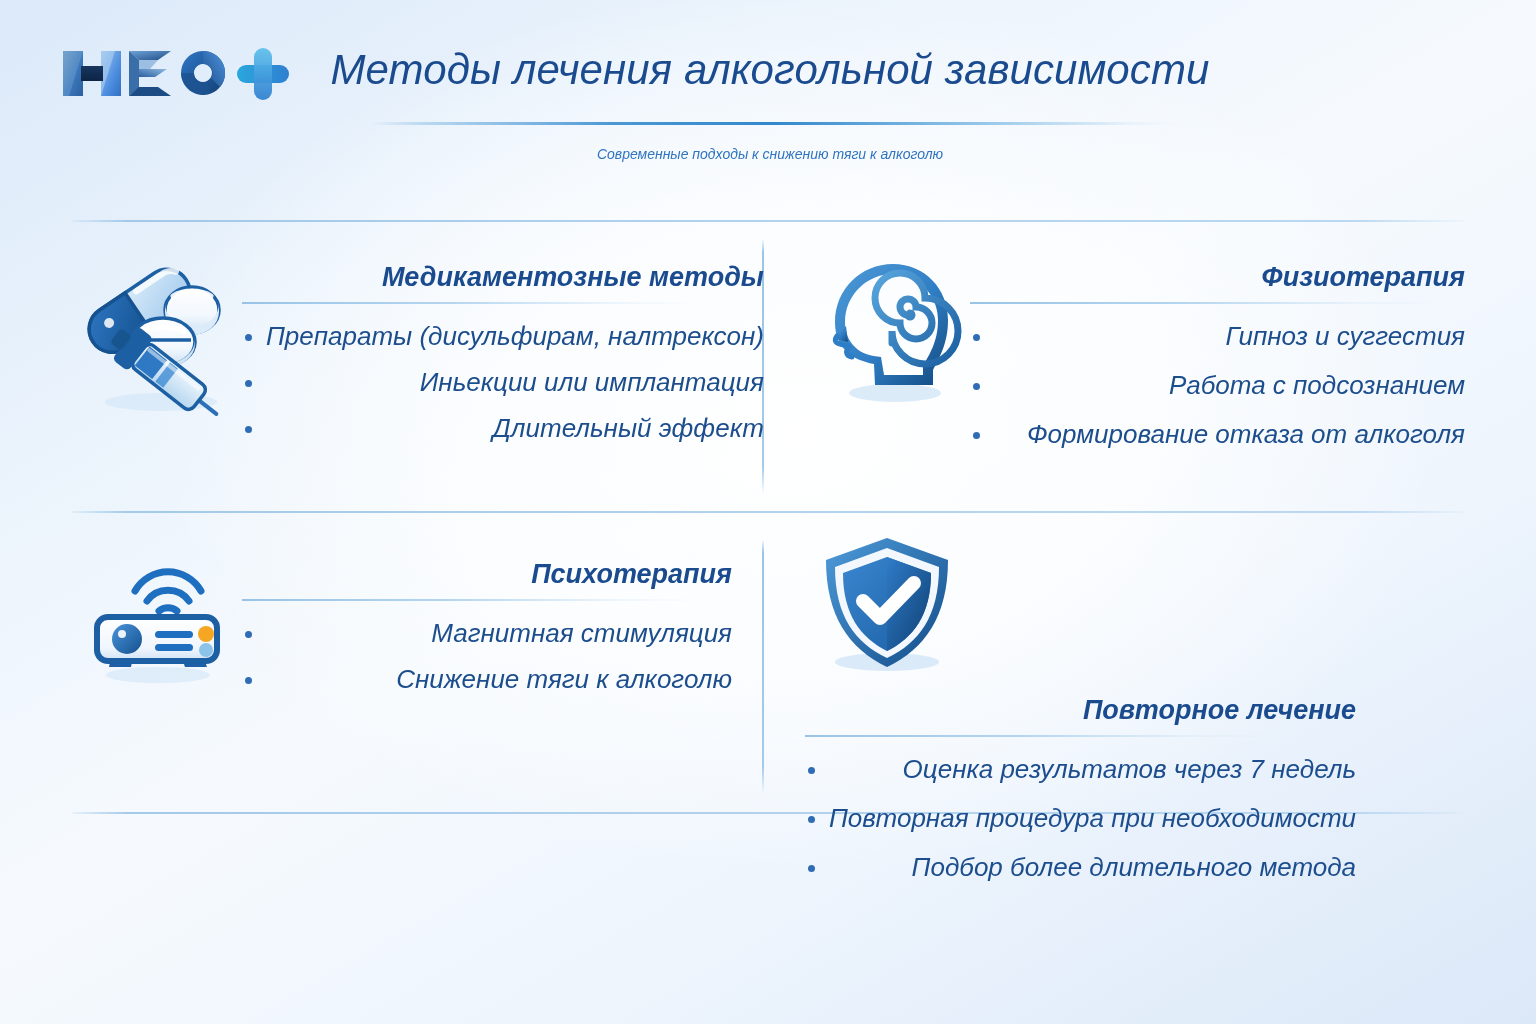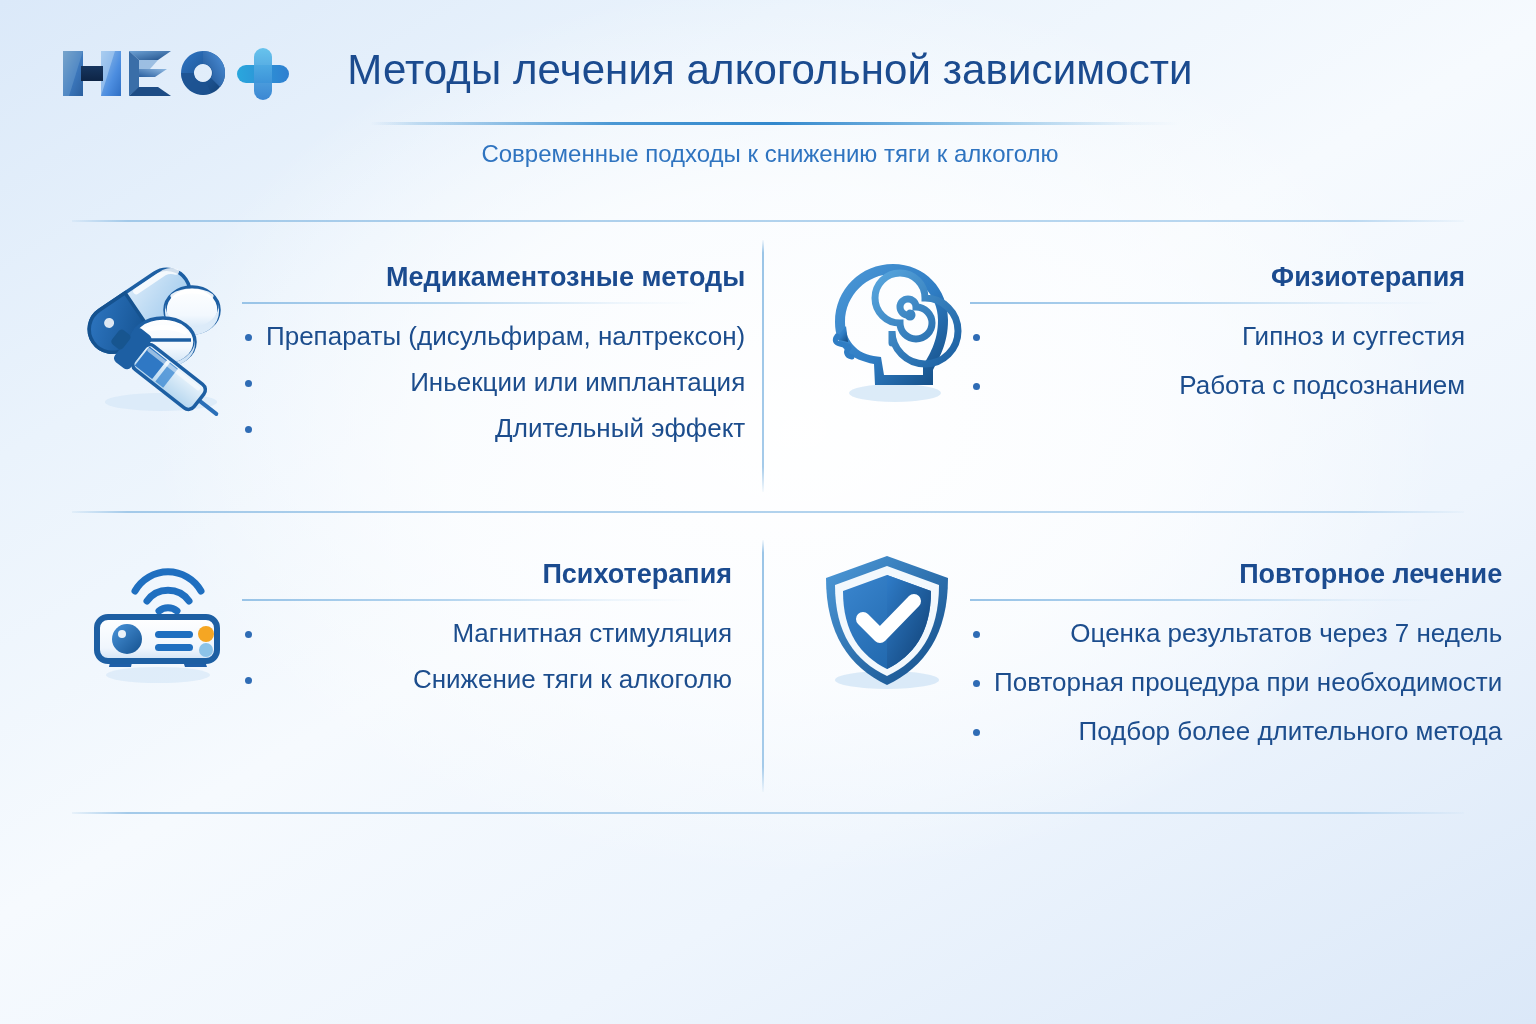--- a/index.html
+++ b/index.html
@@ -15,20 +15,21 @@
   }
 
   #stage {
     position: relative;
     width: 1536px;
     height: 1024px;
     background:
       radial-gradient(ellipse 900px 620px at 52% 42%, rgba(255,255,255,0.96) 0%, rgba(253,254,255,0.75) 40%, rgba(255,255,255,0.0) 72%),
       linear-gradient(150deg, #dbe9f9 0%, #eaf3fc 24%, #f6fafe 48%, #eef5fd 70%, #dbe8f8 100%);
     overflow: hidden;
+    font-style: italic;
   }
 
   
   .header {
     position: absolute;
     left: 0; top: 0;
     width: 1536px;
     height: 200px;
   }
 
@@ -72,21 +73,21 @@
        rgba(150,195,232,0) 100%);
     border-radius: 2px;
   }
 
   .subtitle {
     position: absolute;
     left: 300px;
     top: 138px;
     width: 940px;
     text-align: center;
-    font-size: 24px;
+    font-size: 14px;
     line-height: 32px;
     color: #2f74c0;
     white-space: nowrap;
   }
 
   
   .h-rule {
     position: absolute;
     height: 2px;
     background: linear-gradient(90deg,
@@ -116,21 +117,21 @@
   
   .card {
     position: absolute;
     display: flex;
     align-items: flex-start;
     text-align: right;
   }
   .card.c1 { left: 72px;  top: 248px; width: 660px; }
   .card.c2 { left: 805px; top: 248px; width: 660px; }
   .card.c3 { left: 72px;  top: 545px; width: 660px; }
-  .card.c4 { left: 805px; top: 545px; width: 660px; }
+  .card.c4 { left: 805px; top: 527px; width: 660px; flex-direction: column; }
 
   .icon-wrap {
     flex: 0 0 auto;
     width: 170px;
     display: flex;
     justify-content: center;
     align-items: flex-start;
     padding-top: 4px;
   }
   .card.c2 .icon-wrap, .card.c4 .icon-wrap { width: 165px; }
@@ -369,20 +370,21 @@
                  a33 33 0 1 1 -33 33
                  l0 12" fill="none" stroke="url(#spiG)" stroke-width="7" stroke-linecap="round"></path>
       </svg>
     </div>
     <div class="card-body">
       <div class="card-title">Физиотерапия</div>
       <div class="card-rule"></div>
       <ul class="bullets">
         <li>Гипноз и суггестия</li>
         <li>Работа с подсознанием</li>
+        <li>Формирование отказа от алкоголя</li>
       </ul>
     </div>
   </div>
 
   <div class="card c3">
     <div class="icon-wrap">
       <svg class="icon" width="155" height="140" viewBox="0 0 155 140">
         <defs>
           <linearGradient id="devG" x1="0" y1="0" x2="0" y2="1">
             <stop offset="0%" stop-color="#ffffff"></stop>

